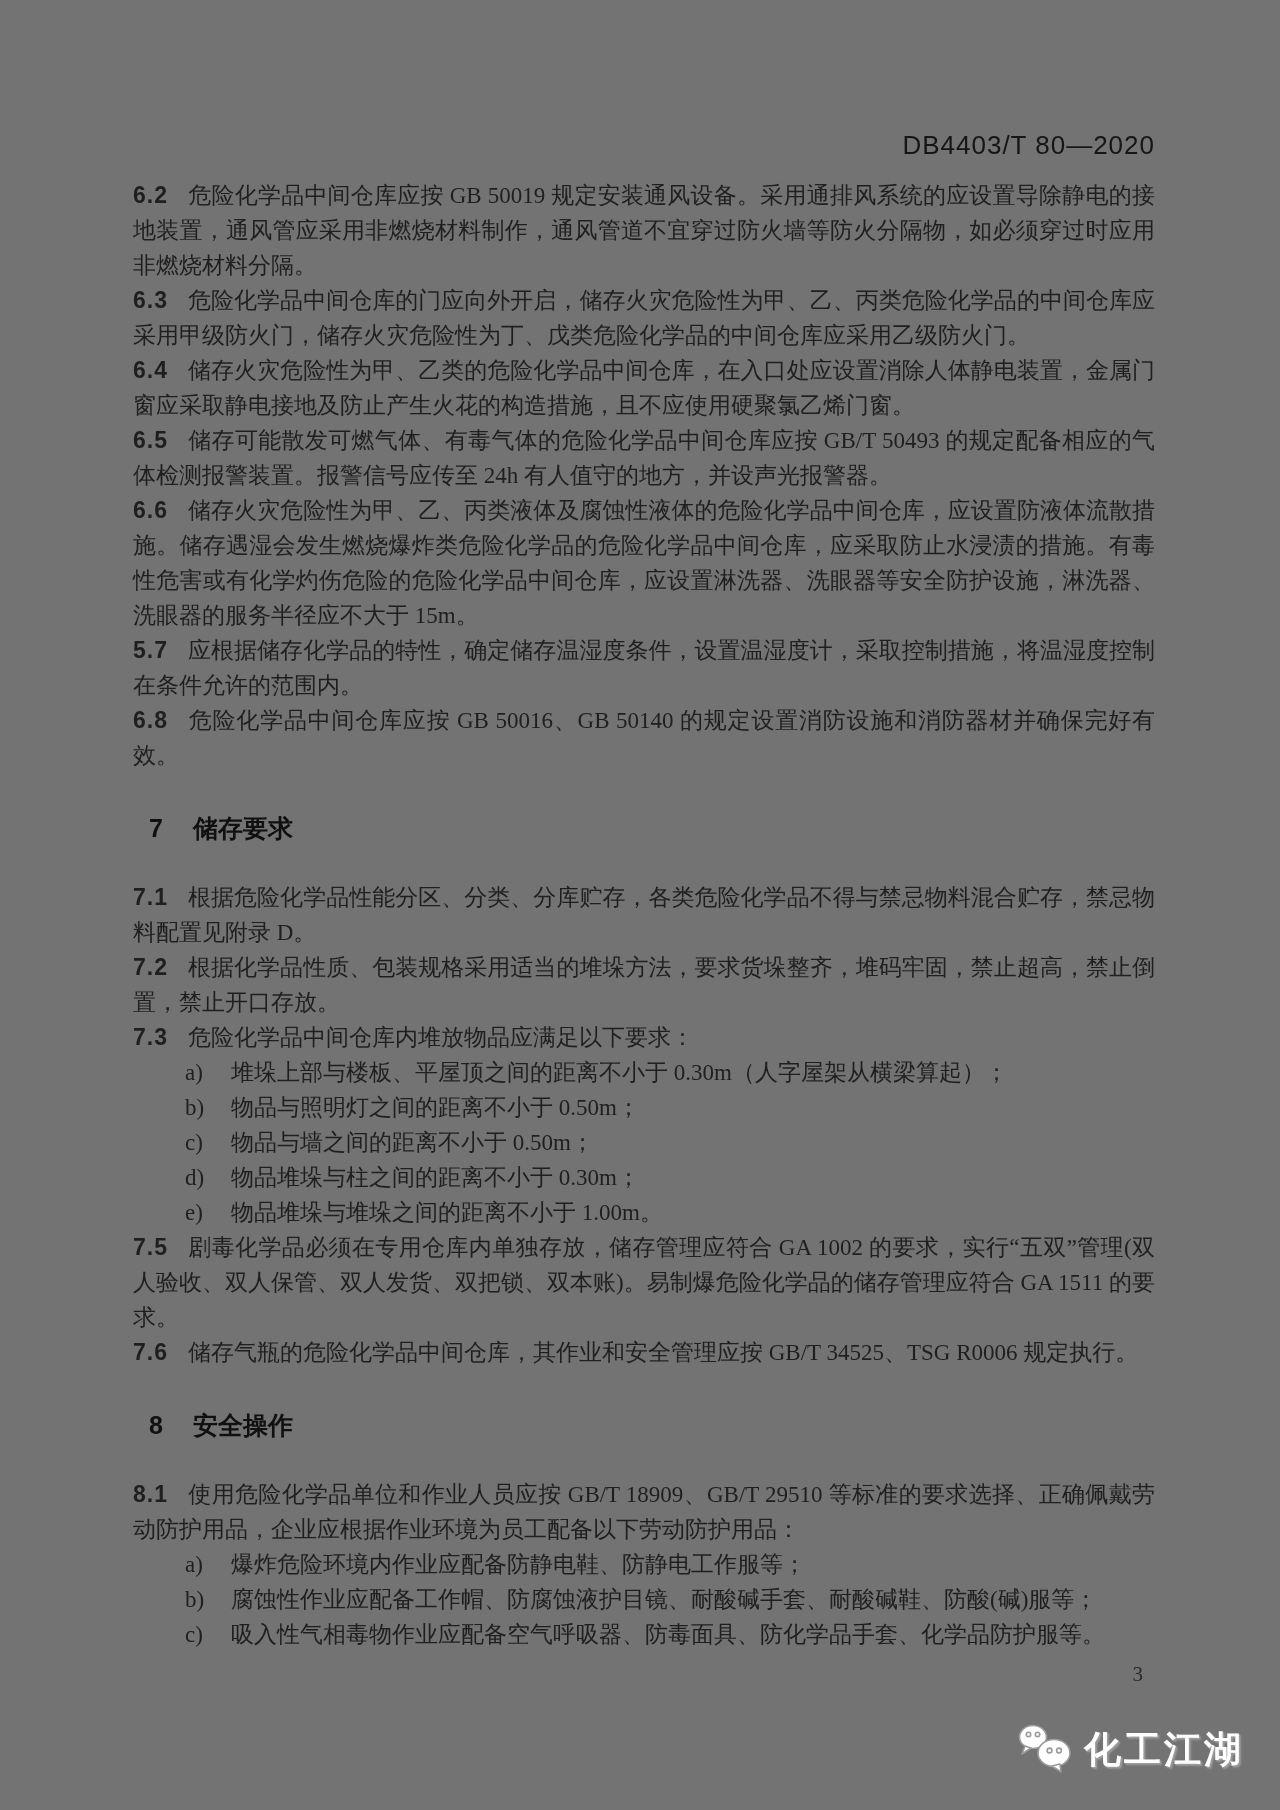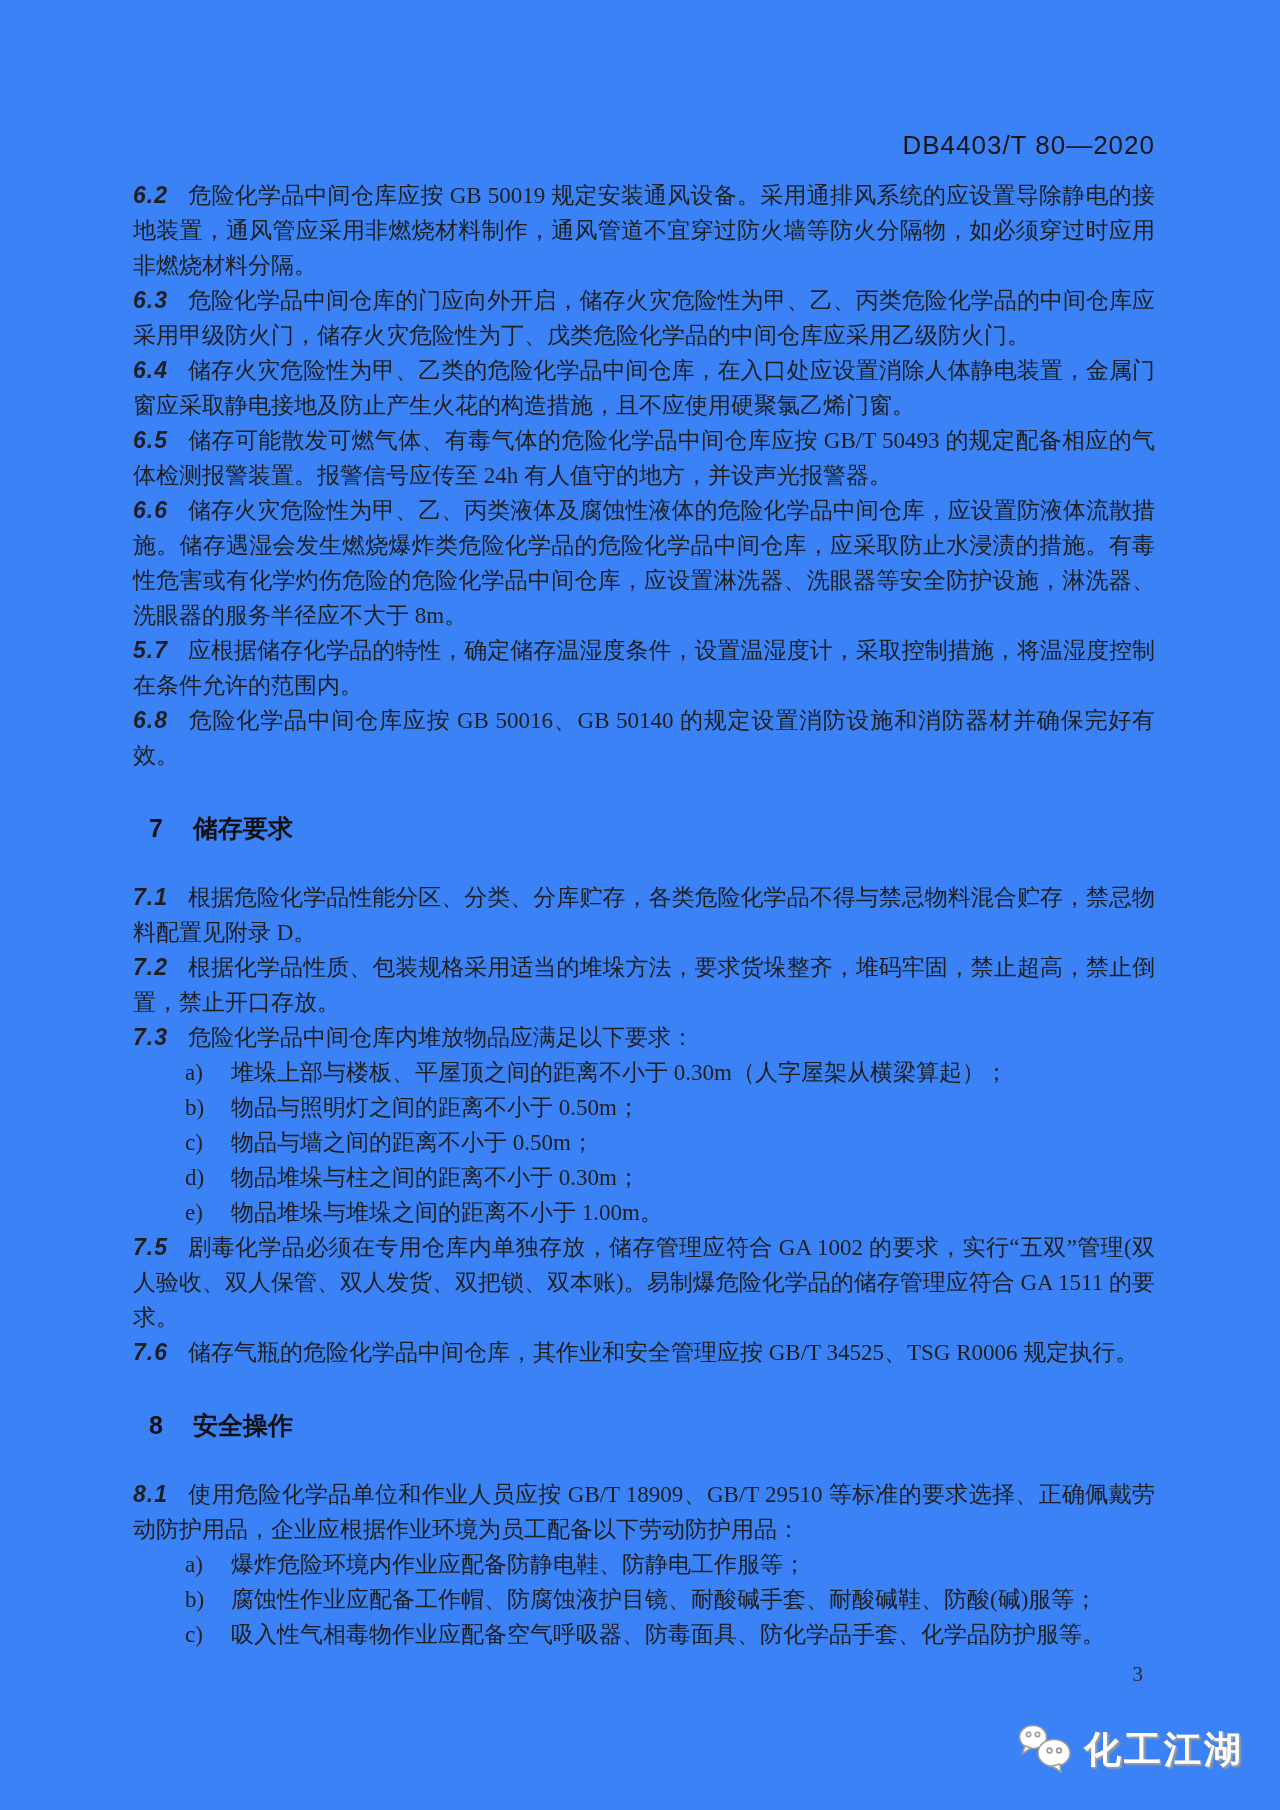--- a/index.html
+++ b/index.html
@@ -1,20 +1,20 @@
 <!DOCTYPE html>
 <html><head>
 <meta charset="utf-8">
 <style>
   html, body { margin: 0; padding: 0; background: #ffffff; }
   .page {
     position: relative;
     width: 1280px;
     height: 1810px;
-    background: #3b82f6;
+    background: #737373;
     overflow: hidden;
     color: #1f1f1f;
   }
   .page-header {
     position: absolute;
     top: 130px;
     left: 133px;
     width: 1022px;
     text-align: right;
     font-family: "Liberation Sans", "DejaVu Sans", sans-serif;
@@ -34,21 +34,20 @@
     text-align: justify;
     color: #1f1f1f;
   }
   .clause { margin: 0; }
   .c-num {
     font-family: "Liberation Sans", "DejaVu Sans", sans-serif;
     font-weight: 600;
     letter-spacing: 1px;
     margin-right: 20px;
     white-space: nowrap;
-    font-style: italic;
   }
   .clause-item {
     display: flex;
     padding-left: 52px;
     text-align: left;
   }
   .i-label {
     flex: none;
     width: 46px;
     font-family: "Liberation Serif", "DejaVu Serif", serif;
@@ -98,21 +97,21 @@
 
   <div class="page-header">
     <span>DB4403/T 80—2020</span>
   </div>
 
   <div class="doc-content" id="doc-content">
       <p class="clause"><span class="c-num">6.2</span><span class="c-text">危险化学品中间仓库应按 GB 50019 规定安装通风设备。采用通排风系统的应设置导除静电的接地装置，通风管应采用非燃烧材料制作，通风管道不宜穿过防火墙等防火分隔物，如必须穿过时应用非燃烧材料分隔。</span></p>
       <p class="clause"><span class="c-num">6.3</span><span class="c-text">危险化学品中间仓库的门应向外开启，储存火灾危险性为甲、乙、丙类危险化学品的中间仓库应采用甲级防火门，储存火灾危险性为丁、戊类危险化学品的中间仓库应采用乙级防火门。</span></p>
       <p class="clause"><span class="c-num">6.4</span><span class="c-text">储存火灾危险性为甲、乙类的危险化学品中间仓库，在入口处应设置消除人体静电装置，金属门窗应采取静电接地及防止产生火花的构造措施，且不应使用硬聚氯乙烯门窗。</span></p>
       <p class="clause"><span class="c-num">6.5</span><span class="c-text">储存可能散发可燃气体、有毒气体的危险化学品中间仓库应按 GB/T 50493 的规定配备相应的气体检测报警装置。报警信号应传至 24h 有人值守的地方，并设声光报警器。</span></p>
-      <p class="clause"><span class="c-num">6.6</span><span class="c-text">储存火灾危险性为甲、乙、丙类液体及腐蚀性液体的危险化学品中间仓库，应设置防液体流散措施。储存遇湿会发生燃烧爆炸类危险化学品的危险化学品中间仓库，应采取防止水浸渍的措施。有毒性危害或有化学灼伤危险的危险化学品中间仓库，应设置淋洗器、洗眼器等安全防护设施，淋洗器、洗眼器的服务半径应不大于 8m。</span></p>
+      <p class="clause"><span class="c-num">6.6</span><span class="c-text">储存火灾危险性为甲、乙、丙类液体及腐蚀性液体的危险化学品中间仓库，应设置防液体流散措施。储存遇湿会发生燃烧爆炸类危险化学品的危险化学品中间仓库，应采取防止水浸渍的措施。有毒性危害或有化学灼伤危险的危险化学品中间仓库，应设置淋洗器、洗眼器等安全防护设施，淋洗器、洗眼器的服务半径应不大于 15m。</span></p>
       <p class="clause"><span class="c-num">5.7</span><span class="c-text">应根据储存化学品的特性，确定储存温湿度条件，设置温湿度计，采取控制措施，将温湿度控制在条件允许的范围内。</span></p>
       <p class="clause"><span class="c-num">6.8</span><span class="c-text">危险化学品中间仓库应按 GB 50016、GB 50140 的规定设置消防设施和消防器材并确保完好有效。</span></p>
       <div class="section-heading"><span class="h-num">7</span><span class="h-title">储存要求</span></div>
       <p class="clause"><span class="c-num">7.1</span><span class="c-text">根据危险化学品性能分区、分类、分库贮存，各类危险化学品不得与禁忌物料混合贮存，禁忌物料配置见附录 D。</span></p>
       <p class="clause"><span class="c-num">7.2</span><span class="c-text">根据化学品性质、包装规格采用适当的堆垛方法，要求货垛整齐，堆码牢固，禁止超高，禁止倒置，禁止开口存放。</span></p>
       <p class="clause"><span class="c-num">7.3</span><span class="c-text">危险化学品中间仓库内堆放物品应满足以下要求：</span></p>
       <div class="clause-item">
         <span class="i-label">a)</span>
         <span class="i-text">堆垛上部与楼板、平屋顶之间的距离不小于 0.30m（人字屋架从横梁算起）；</span>
       </div>

